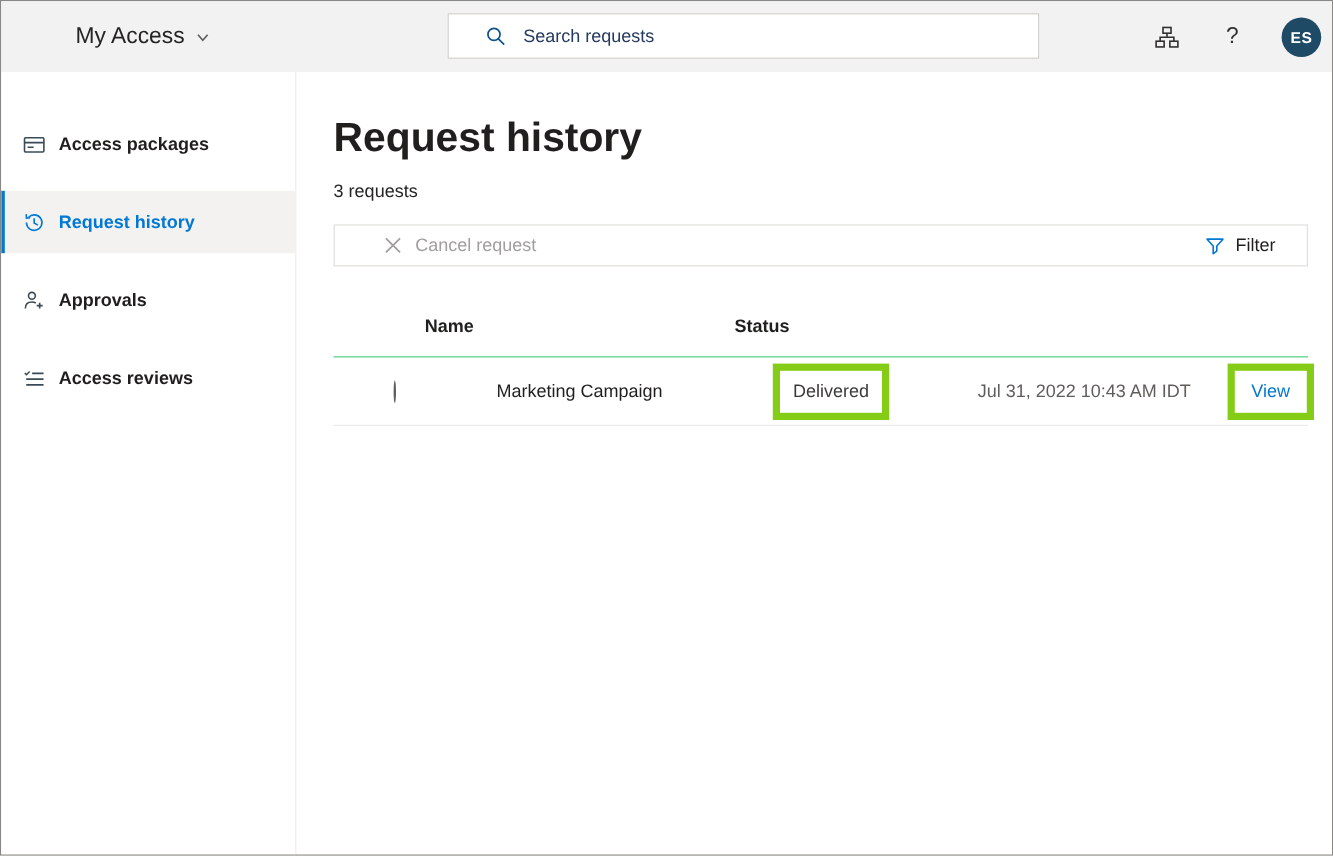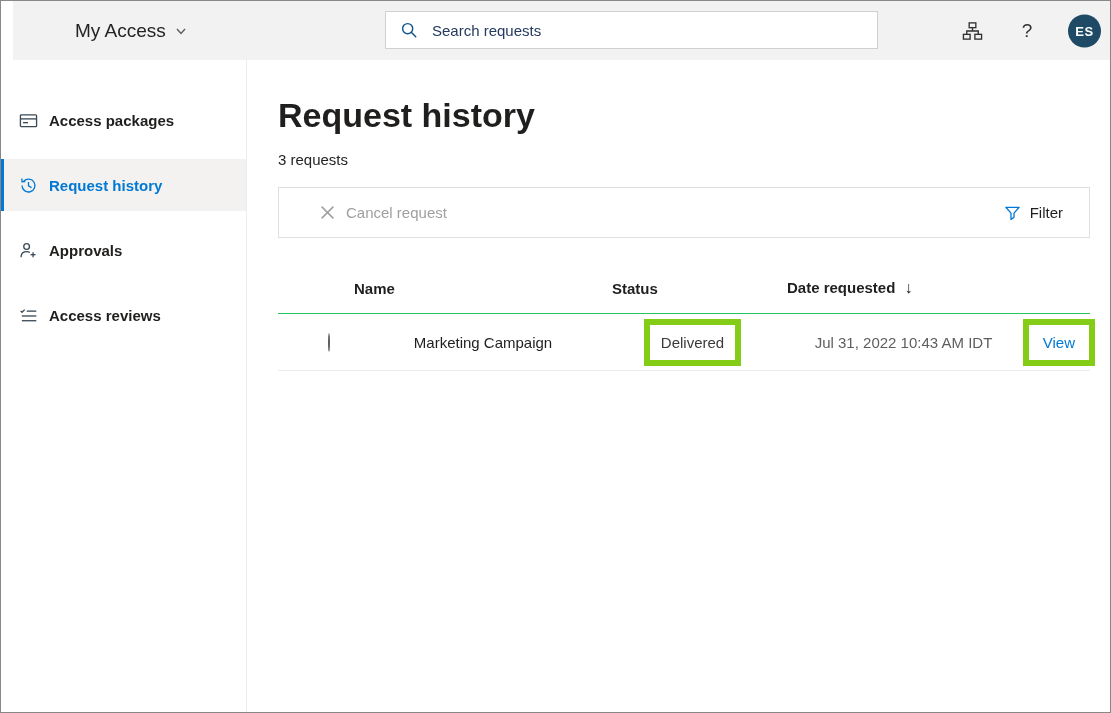--- a/index.html
+++ b/index.html
@@ -8,34 +8,34 @@
     font-family: "Liberation Sans", sans-serif;
     background: #ffffff;
     border: 1px solid #8a8886;
     position: relative;
     overflow: hidden;
     color: #201f1e;
   }
 
   
   .topbar {
-    position: absolute; top: 0; left: 12px; right: 0; height: 59px;
+    position: absolute; top: 0; left: 0; right: 0; height: 59px;
     background: #f2f2f2;
     display: flex; align-items: center;
   }
   .app-title {
     margin-left: 62px; display: flex; align-items: center; gap: 9px;
     font-size: 19px; color: #252423; cursor: pointer;
   }
   .app-title .chev { color: #605e5c; display: flex; }
 
   .searchbox {
     position: absolute; left: 372px; top: 10px; width: 493px; height: 38px;
     background: #ffffff; border: 1px solid #d2d0ce;
-    display: flex; align-items: center; padding: 0 14px; gap: 14px;
+    display: flex; align-items: center; padding: 0 30px; gap: 14px;
   }
   .searchbox input {
     flex: 1; border: none; outline: none; background: transparent;
     font-family: "Liberation Sans", sans-serif;
     font-size: 15px; color: #243a5e;
   }
   .searchbox input::placeholder { color: #243a5e; opacity: 1; }
 
   .topbar-right {
     position: absolute; right: 9px; top: 50%; transform: translateY(-50%);
@@ -73,21 +73,21 @@
 
   
   .main {
     position: absolute; left: 247px; top: 59px; right: 0; bottom: 0;
     background: #ffffff; padding: 36px 22px 0 30px;
   }
   .page-title { font-size: 34px; font-weight: 600; color: #201f1e; }
   .subtitle { font-size: 15px; color: #252423; margin-top: 16px; }
 
   .toolbar {
-    margin-top: 19px; width: 812px; height: 51px;
+    margin-top: 19px; width: 812px; height: 35px;
     border: 1px solid #e1dfdd; background: #ffffff;
     display: flex; align-items: center; padding: 0 26px;
   }
   .cancel-btn {
     display: flex; align-items: center; gap: 11px;
     color: #a19f9d; font-size: 15px; margin-left: 15px; cursor: default;
   }
   .filter-btn {
     margin-left: auto; display: flex; align-items: center; gap: 9px;
     color: #201f1e; font-size: 15px; cursor: pointer;
@@ -238,23 +238,20 @@
       </span>
       <span>Filter</span>
     </div>
   </div>
 
   <div class="table">
     <div class="t-head">
       <span></span>
       <span>Name</span>
       <span>Status</span>
-      <span>
-        <span>Date requested</span><span class="sort-arrow">↓</span>
-      </span>
       <span></span>
     </div>
 
     <div class="t-row">
       <span><span class="radio"></span></span>
       <span class="cell-name">Marketing Campaign</span>
       <span>
         <span class="red-box status-box">
           <span class="cell-status">Delivered</span>
         </span>

